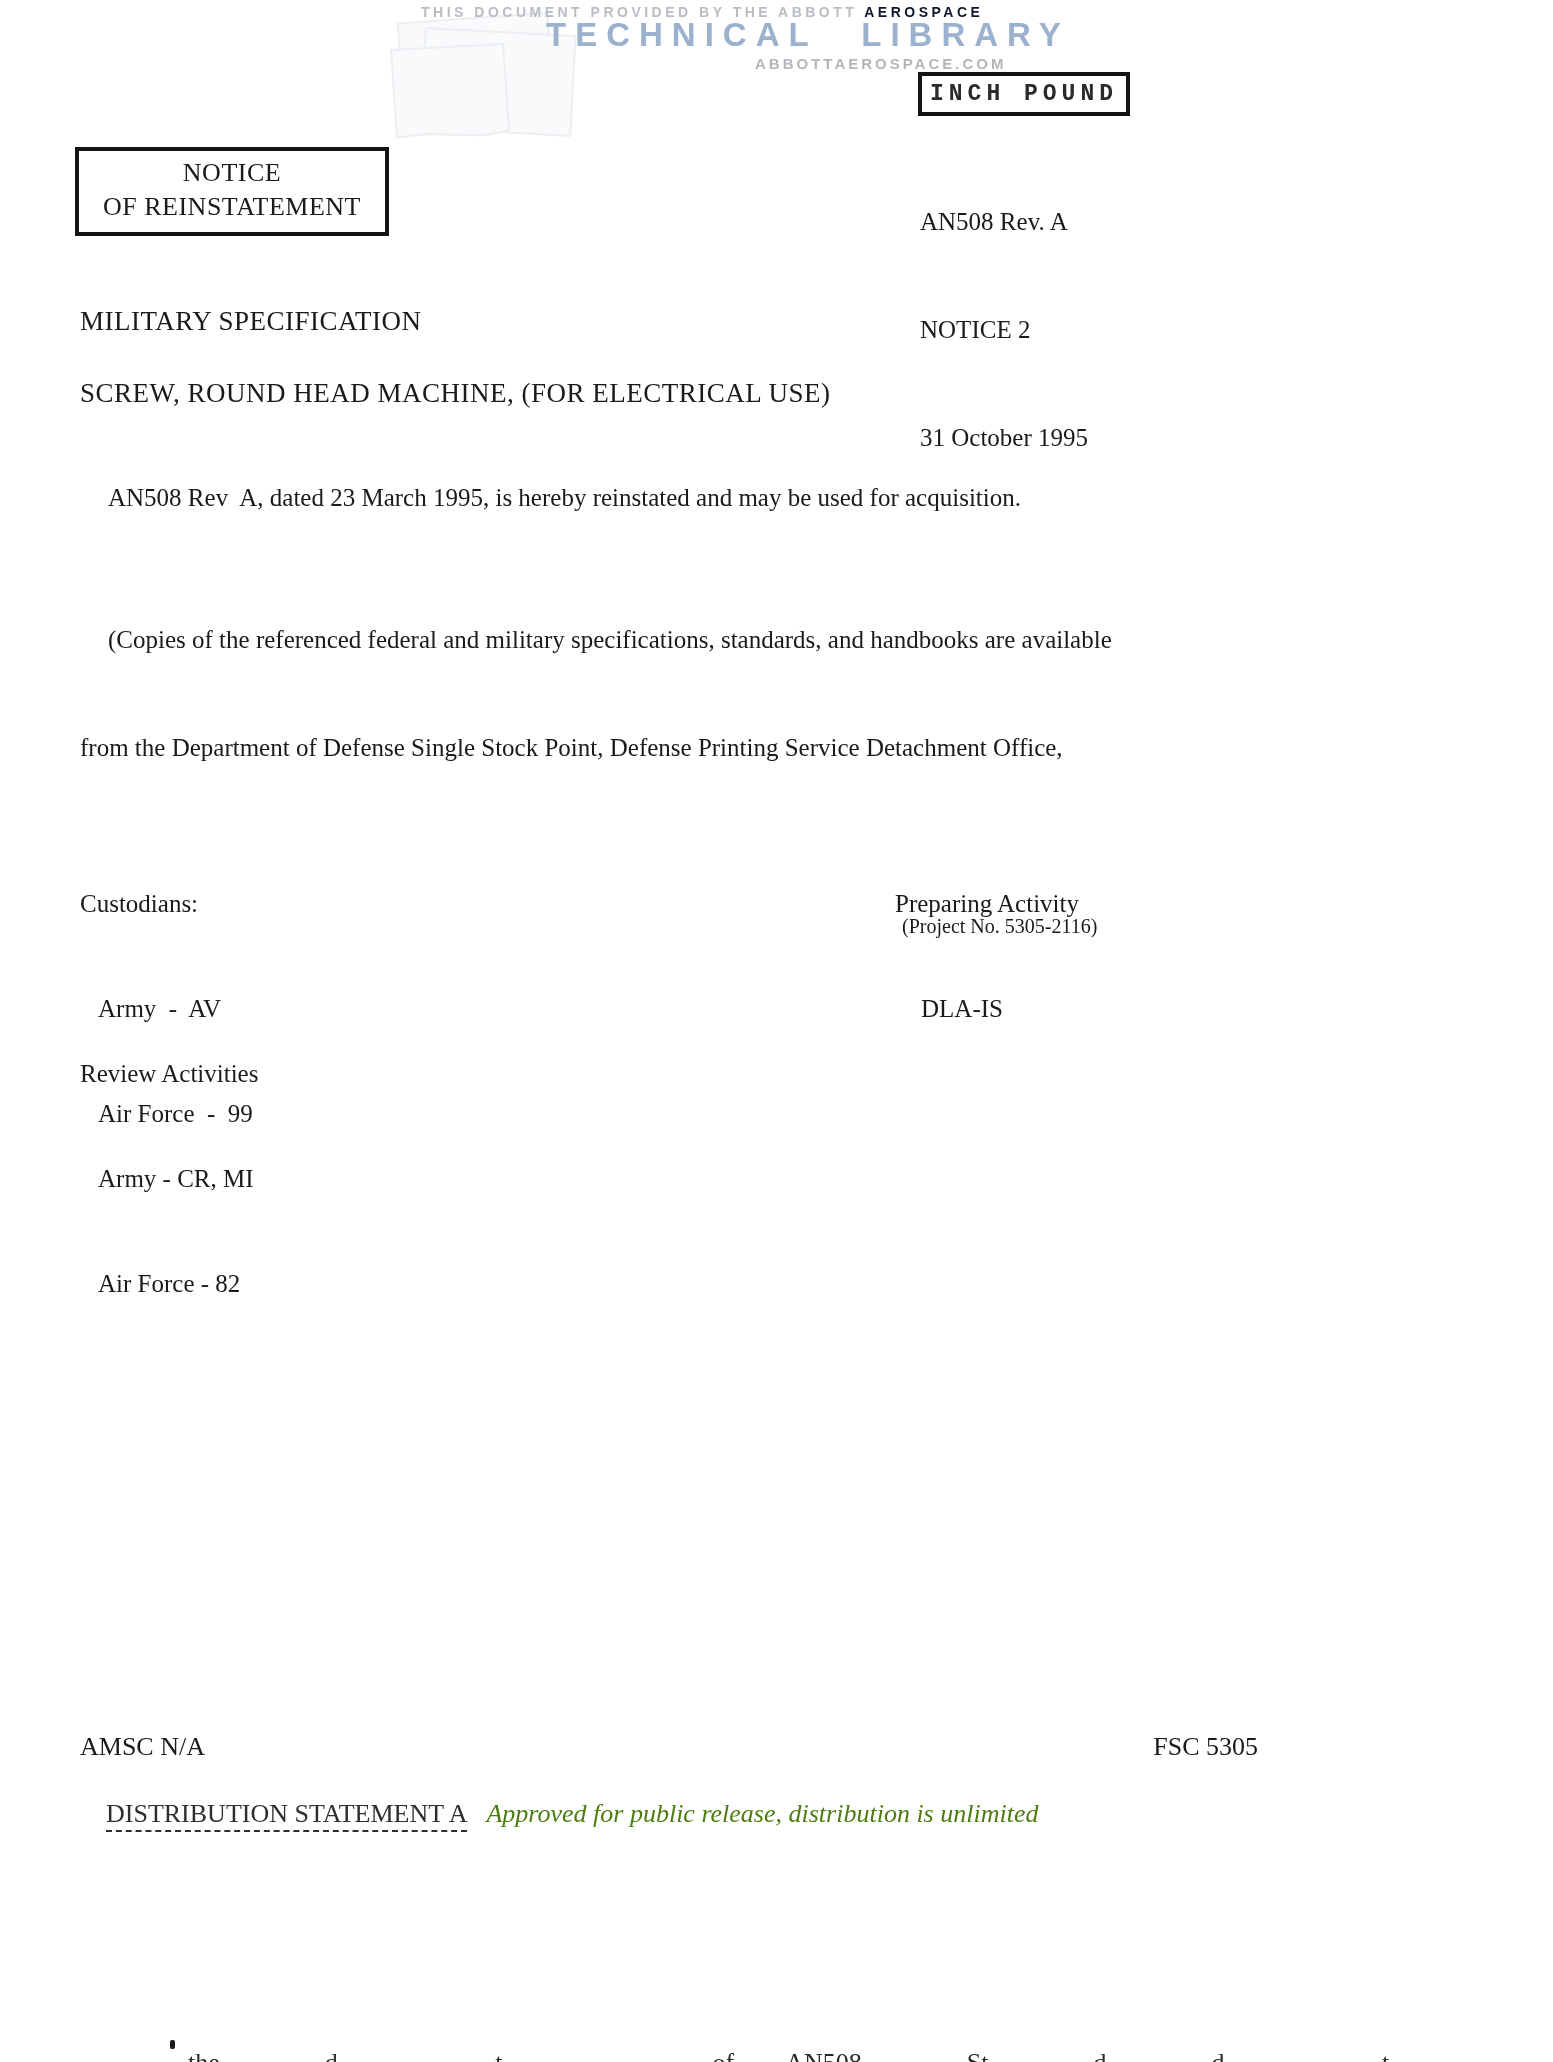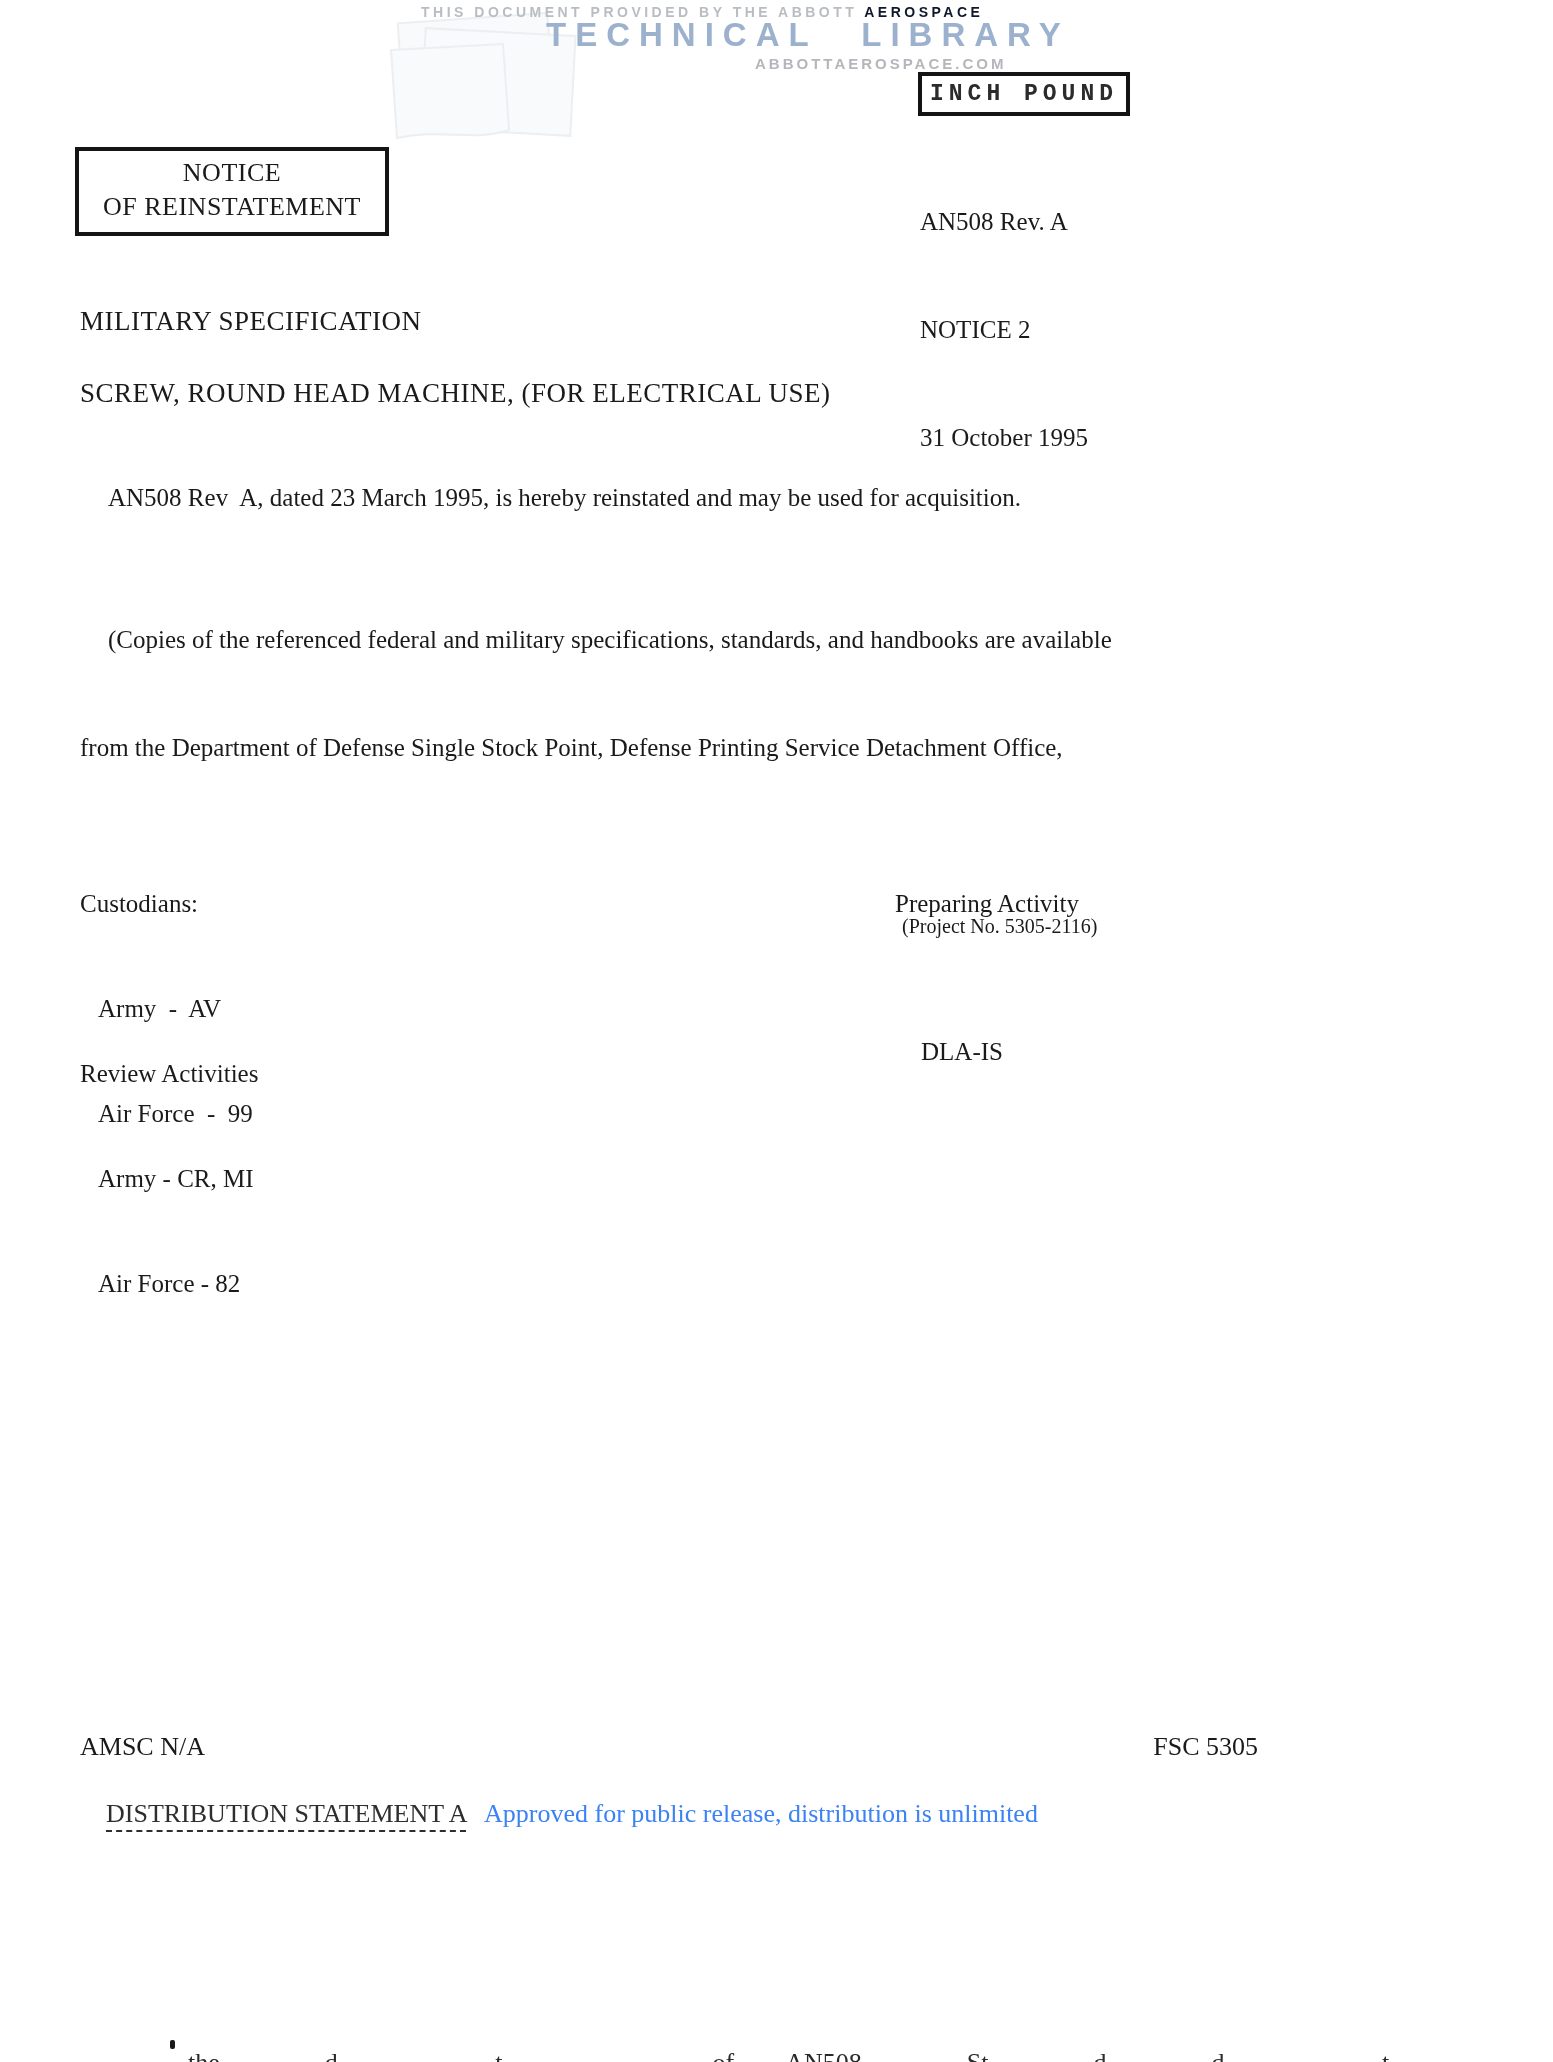--- a/index.html
+++ b/index.html
@@ -64,32 +64,32 @@
     font-size:25px;line-height:36px;white-space:pre-wrap;
   }
   .para1{top:480px;text-indent:28px;}
   .para2{top:550px;}
   .para2 .indent{text-indent:28px;}
   
   .block{position:absolute;font-size:25px;line-height:35px;white-space:pre;}
   .block .ind{padding-left:18px;}
   .custodians{left:80px;top:816px;}
   .preparing{left:895px;top:816px;}
-  .preparing .ind{padding-left:26px;margin-top:43px;}
+  .preparing .ind{padding-left:26px;}
   .project{position:absolute;left:902px;top:915px;font-size:20px;white-space:pre;}
   .review{left:80px;top:986px;}
   
   .amsc-line{
     position:absolute;left:80px;top:1732px;width:1178px;
     display:flex;justify-content:space-between;
     font-size:26px;white-space:pre;
   }
   .dist-line{position:absolute;left:80px;top:1769px;font-size:26px;white-space:pre;color:#2e2e2e;}
   .dist-label{border-bottom:2px dashed #2e2e2e;padding-bottom:2px;}
-  .dist-text{color:#3b82f6;}
+  .dist-text{color:#4d7c0f;font-style:italic;}
   
   .cutoff{
     position:absolute;left:188px;top:2048px;width:1260px;height:14px;
     overflow:hidden;font-size:26px;color:#2a2a2a;
     word-spacing:46px;white-space:pre;
   }
   .cutoff-dot{
     position:absolute;left:170px;top:2040px;width:5px;height:9px;
     background:#1a1a1a;border-radius:2px;
   }

